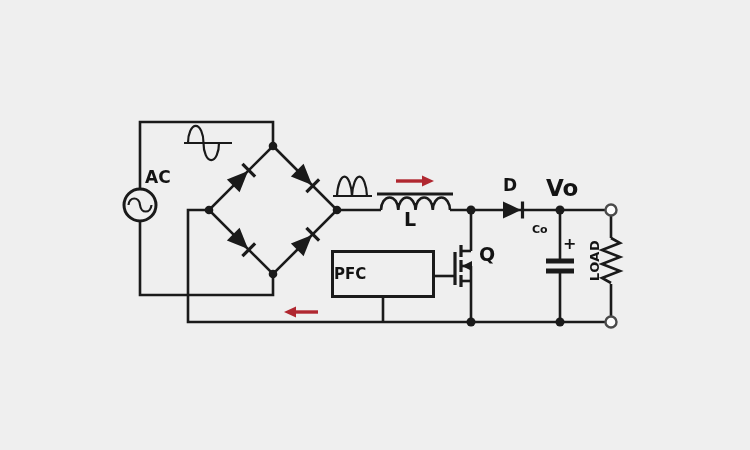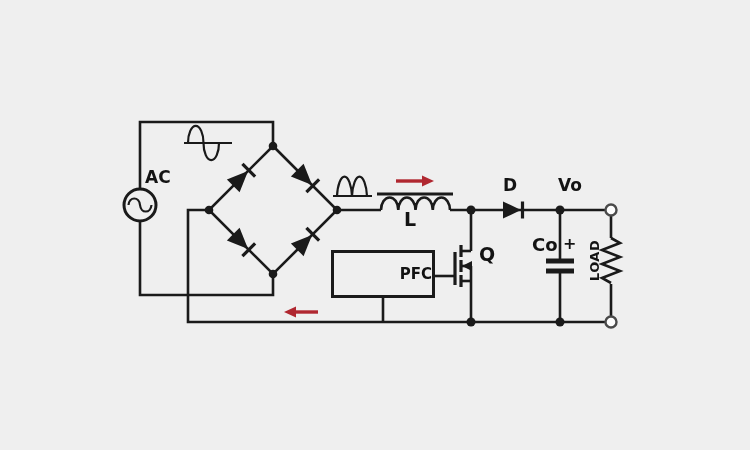--- a/index.html
+++ b/index.html
@@ -33,32 +33,32 @@
 
   
   .lbl{
     position:absolute;color:var(--label);font-weight:bold;
     line-height:1;white-space:nowrap;user-select:none;
   }
   .lbl-ac   {left:145px;top:169px;font-size:17px;}
   .lbl-l    {left:404px;top:210px;font-size:19px;}
   .lbl-q    {left:479px;top:245px;font-size:19px;}
   .lbl-d    {left:503px;top:177px;font-size:17px;}
-  .lbl-vo   {left:558px;top:177px;font-size:17px;}
-  .lbl-co   {left:532px;top:236px;font-size:18px;}
+  .lbl-vo   {left:546px;top:177px;font-size:23px;}
+  .lbl-co   {left:532px;top:224px;font-size:11px;}
   .lbl-plus {left:563px;top:236px;font-size:16px;}
   .lbl-load {
     left:561px;top:254px;width:66px;text-align:center;
     font-size:13px;letter-spacing:0.5px;
     transform:rotate(-90deg);transform-origin:center;
   }
   .pfc-box{
     position:absolute;left:331px;top:250px;width:104px;height:48px;
     box-sizing:border-box;border:3px solid var(--line);
-    display:flex;flex-direction:column;align-items:flex-end;justify-content:center;
+    display:flex;flex-direction:column;align-items:flex-start;justify-content:center;
     gap:2px;color:var(--label);font-weight:bold;font-size:15px;line-height:1.2;
     background:var(--bg);
   }
 </style>
 </head>
 <body>
 
 <div class="stage">
 
   <svg width="750" height="450" viewBox="0 0 750 450">

